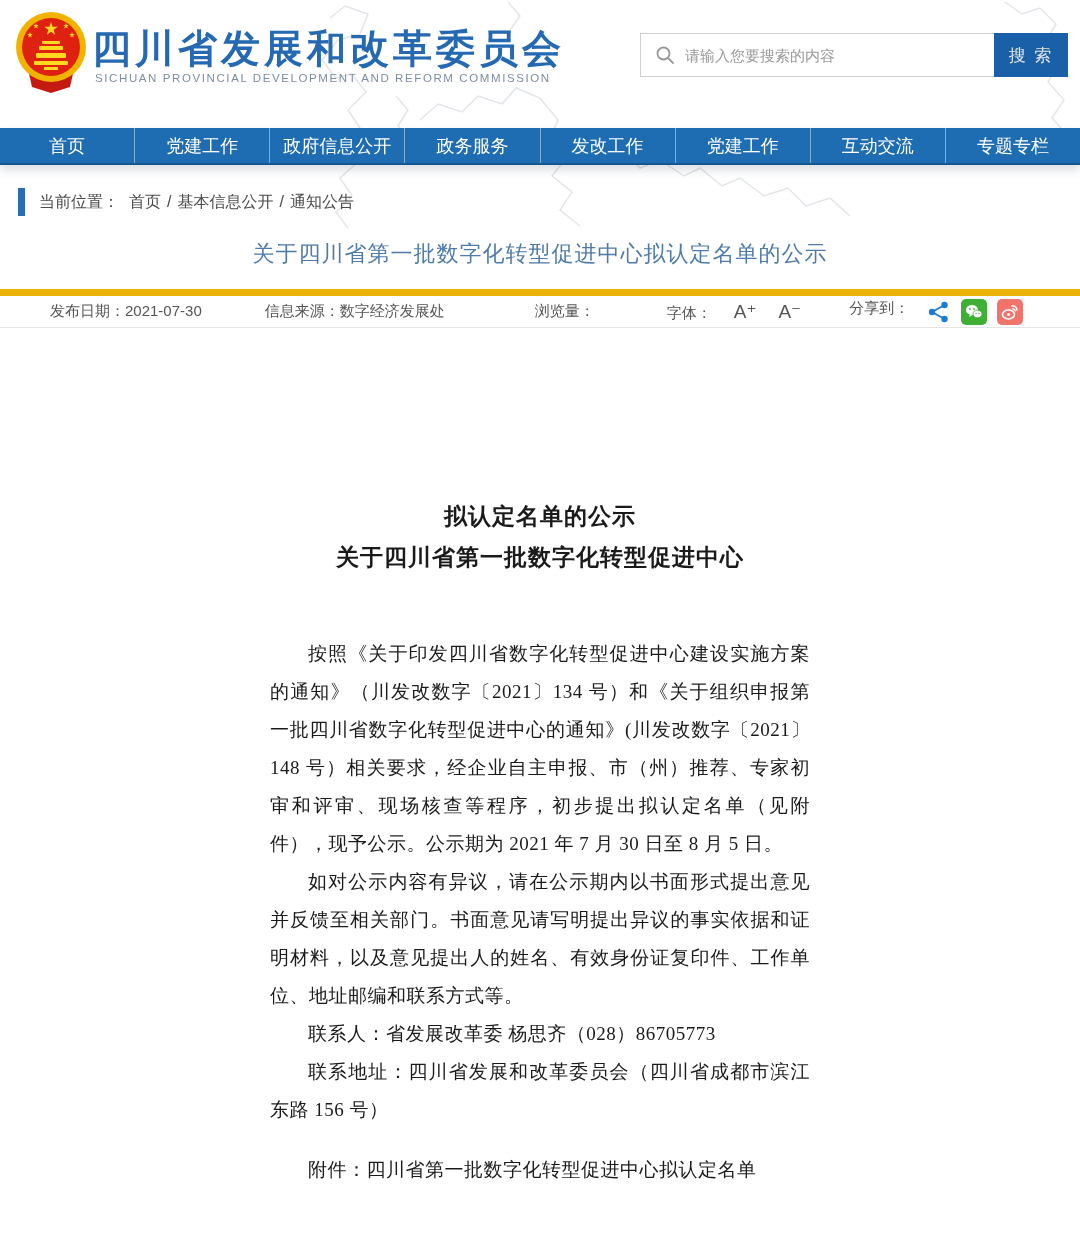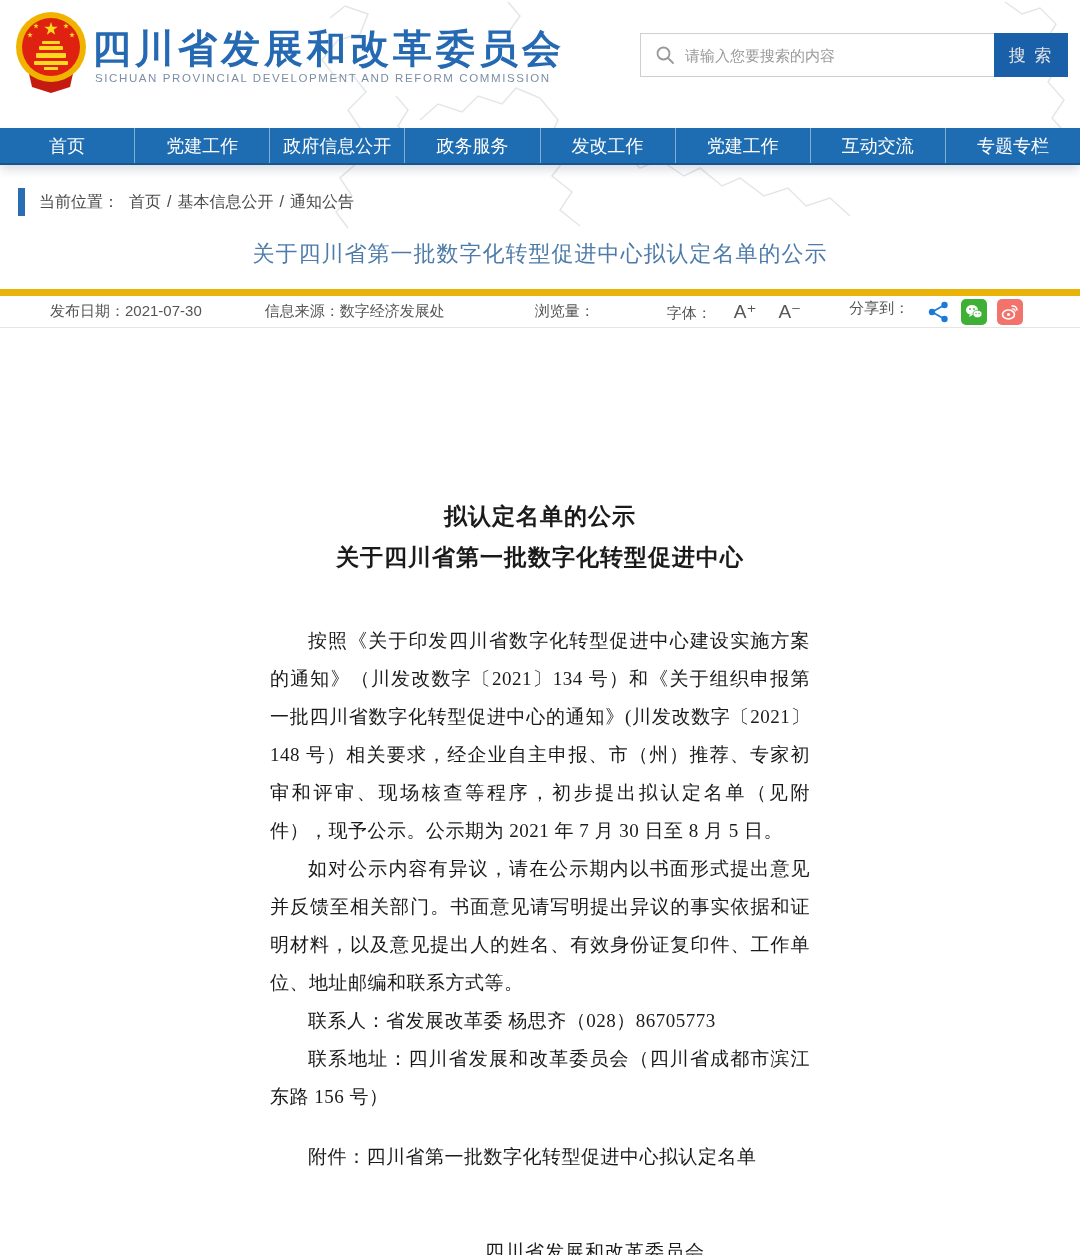--- a/index.html
+++ b/index.html
@@ -43,21 +43,21 @@
   .meta-share { margin-left:48px; display:flex; align-items:flex-start; }
   .share-icons { display:flex; align-items:center; margin-left:8px; }
   .share-icons > * { margin-left:10px; cursor:pointer; }
   .icon-badge { width:26px; height:26px; border-radius:5px; display:flex; align-items:center; justify-content:center; }
   .wechat-badge { background:#3eb035; }
   .weibo-badge { background:#f2736c; }
 
   
   .document { width:540px; margin:0 auto; padding-top:168px; font-family:"Liberation Serif","DejaVu Serif",serif; color:#1a1a1a; }
   .doc-title { text-align:center; font-size:23px; font-weight:bold; line-height:41px; letter-spacing:1px; }
-  .doc-body { margin-top:44px; }
+  .doc-body { margin-top:57px; }
   .doc-body p { font-size:19px; line-height:38px; text-align:justify; text-indent:2em; letter-spacing:0.5px; }
   .doc-attachment { margin-top:22px !important; }
   .doc-sign { margin-top:56px; text-align:center; transform:translateX(55px); }
   .doc-sign div { font-size:19px; line-height:40px; letter-spacing:1px; }
 </style>
 </head>
 <body>
 
 <div class="page">
 

